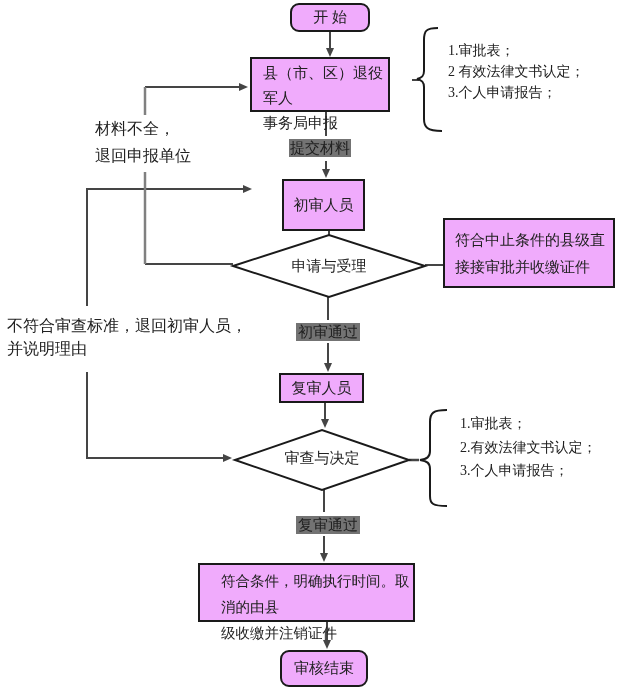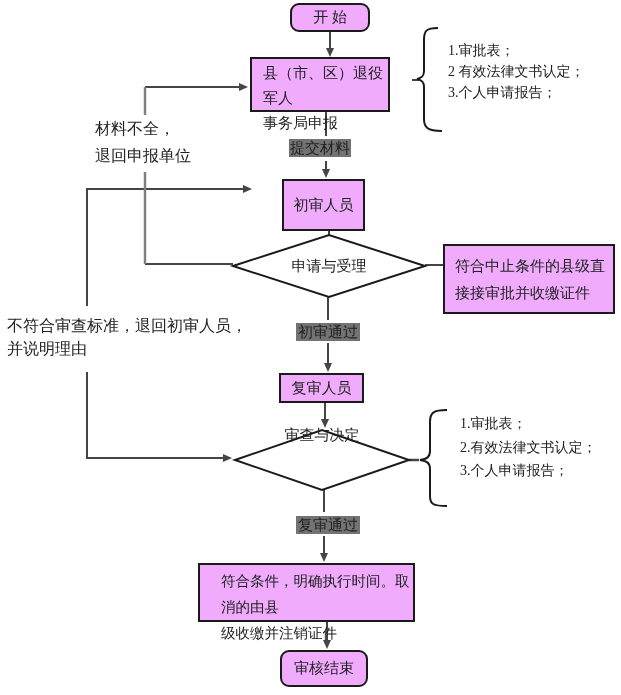--- a/index.html
+++ b/index.html
@@ -17,24 +17,24 @@
   .lbl{position:absolute;font-size:15px;text-align:center;background:#737373;line-height:18px;}
   .sidenote{position:absolute;font-size:16px;line-height:27px;white-space:nowrap;}
   .bracket-list{position:absolute;font-size:14px;white-space:nowrap;}
   .dlabel{position:absolute;font-size:15px;text-align:center;line-height:20px;}
 
   #start-node{left:290px;top:3px;width:80px;height:29px;}
   #declare-box{left:250px;top:57px;width:140px;height:55px;padding:2px 0 0 11px;}
   #submit-label{left:289px;top:139px;width:62px;}
   #first-review-box{left:282px;top:179px;width:83px;height:52px;}
   #decision1-label{left:233px;top:256px;width:192px;}
-  #suspend-box{left:443px;top:244px;width:172px;height:70px;padding:7px 0 0 10px;line-height:27px;}
+  #suspend-box{left:443px;top:218px;width:172px;height:70px;padding:7px 0 0 10px;line-height:27px;}
   #pass1-label{left:296px;top:323px;width:64px;}
   #second-review-box{left:279px;top:373px;width:85px;height:30px;align-items:center;}
-  #decision2-label{left:235px;top:425px;width:174px;}
+  #decision2-label{left:235px;top:448px;width:174px;}
   #pass2-label{left:296px;top:516px;width:64px;}
   #result-box{left:198px;top:563px;width:217px;height:59px;padding:3px 0 0 21px;font-size:14.5px;line-height:26px;}
   #end-node{left:280px;top:650px;width:88px;height:37px;}
 
   #note-incomplete{left:95px;top:115px;}
   #note-nonconforming{left:7px;top:314px;line-height:23px;}
   #bracket1-list{left:448px;top:40px;line-height:21px;}
   #bracket2-list{left:460px;top:412px;line-height:23.5px;}
 </style>
 </head>

